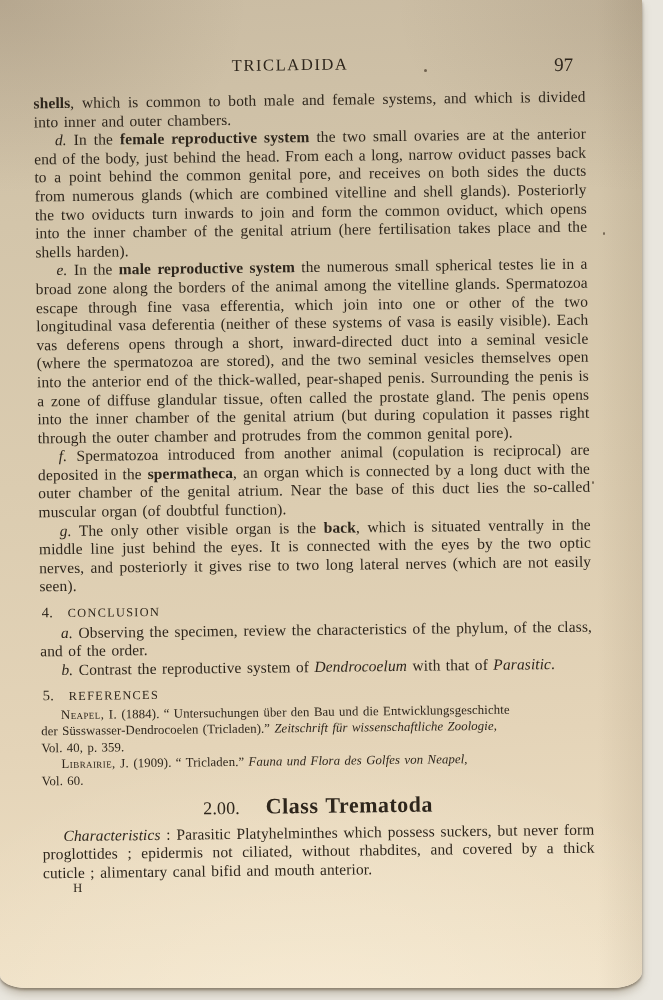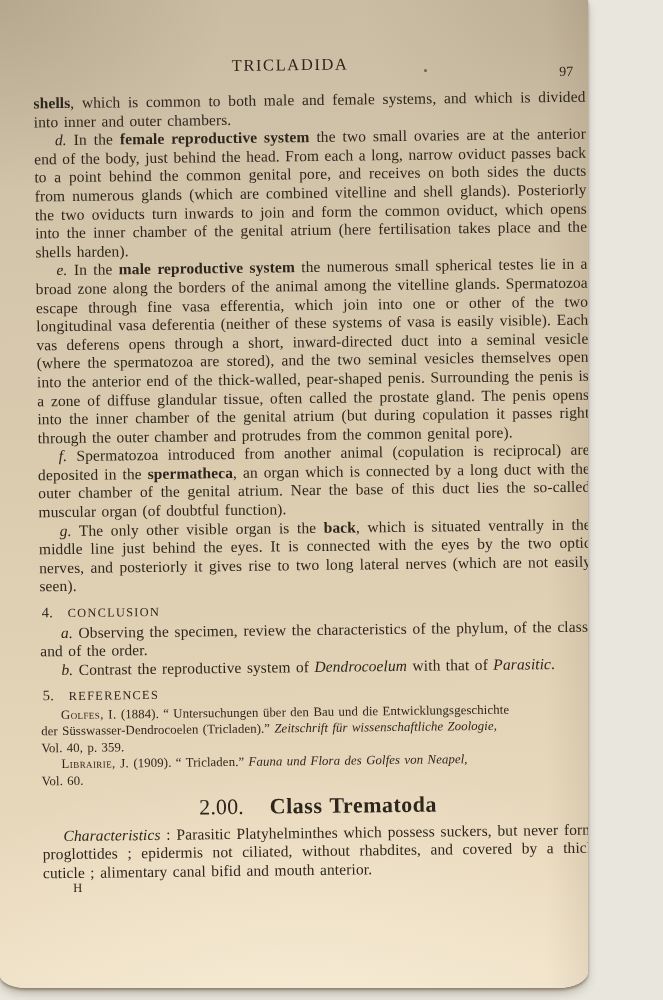--- a/index.html
+++ b/index.html
@@ -2,21 +2,21 @@
 <html><head>
 <meta charset="utf-8">
 <style>
   html,body{margin:0;padding:0;}
   body{
     width:663px;height:1000px;position:relative;overflow:hidden;
     background:#e9e6de;
     font-family:"Liberation Serif", serif;
   }
   .page{
-    position:absolute;left:0;top:0;width:588px;height:988px;overflow:hidden;
+    position:absolute;left:0;top:0;width:642px;height:988px;overflow:hidden;
     background:linear-gradient(177deg,#cabca3 0%,#d3c5aa 22%,#dbccb0 48%,#e4d4b8 74%,#eddec3 94%,#f0e2c9 100%);
     border-radius:0 0 30px 26px / 0 0 16px 13px;
     box-shadow:0 2px 3px rgba(90,75,52,.55), 0 6px 9px rgba(120,105,80,.35);
   }
   .page::before{
     content:"";position:absolute;inset:0;pointer-events:none;
     background:
       radial-gradient(120% 55% at 50% 108%, rgba(255,247,228,.5) 0%, rgba(255,247,228,0) 60%),
       radial-gradient(55% 28% at 0% 0%, rgba(80,62,44,.17), transparent 70%),
       radial-gradient(55% 28% at 100% 0%, rgba(80,62,44,.12), transparent 70%),
@@ -25,34 +25,34 @@
   .scan{
     position:absolute;left:36px;top:54px;width:552px;
     transform:rotate(-0.7deg);transform-origin:50% 30%;
     color:#2e261c;
   }
   .header{position:relative;height:37px;}
   .running-head{
     position:absolute;left:calc(50% - 19px);transform:translateX(-50%);top:1px;
     font-size:16.5px;letter-spacing:1.6px;
   }
-  .page-num{position:absolute;right:12px;top:13px;font-size:14px;text-align:center;}
+  .page-num{position:absolute;right:12px;top:3px;font-size:19px;text-align:center;}
   .blocks{font-size:15.5px;line-height:18.6px;text-align:justify;word-spacing:1.4px;letter-spacing:.1px;}
   .para{margin:0;}
   .indent{text-indent:21px;}
   .bold{font-weight:700;}
   .italic{font-style:italic;}
   .sc{font-variant:small-caps;letter-spacing:.4px;}
   .section-heading{margin:7px 0 1px 2px;text-align:left;text-indent:0;}
   .sh-num{font-size:14.5px;}
   .sh-label{font-size:12.3px;letter-spacing:1.3px;margin-left:15px;}
   .ref{margin:0;font-size:12.8px;line-height:16.4px;text-indent:20px;text-align:left;word-spacing:1px;}
   .ref:first-of-type{margin-top:2px;}
   .class-heading{margin:11px 0 6px;text-align:center;text-indent:0;}
-  .ch-num{font-size:22px;margin-right:26px;}
+  .ch-num{font-size:18px;margin-right:26px;}
   .ch-label{font-size:22px;font-weight:700;letter-spacing:.5px;}
   .sig{margin:-3px 0 0 30px;font-size:12.5px;text-align:left;}
   .watermark{
     position:absolute;left:310px;top:836px;white-space:nowrap;
     font-family:"Liberation Sans", sans-serif;
     font-size:38px;letter-spacing:-.5px;color:#2b66f1;
   }
   .speck{position:absolute;border-radius:50%;background:rgba(62,48,32,.65);}
   .speck-1{left:424px;top:69px;width:3px;height:3px;}
   .speck-2{left:603px;top:232px;width:2px;height:3px;}
@@ -74,21 +74,21 @@
     <div class="blocks">
         <p class="para"><span class="bold">shells</span><span>, which is common to both male and female systems, and which is divided into inner and outer chambers.</span></p>
         <p class="para indent"><span class="italic">d.</span><span> In the </span><span class="bold">female reproductive system</span><span> the two small ovaries are at the anterior end of the body, just behind the head. From each a long, narrow oviduct passes back to a point behind the common genital pore, and receives on both sides the ducts from numerous glands (which are combined vitelline and shell glands). Posteriorly the two oviducts turn inwards to join and form the common oviduct, which opens into the inner chamber of the genital atrium (here fertilisation takes place and the shells harden).</span></p>
         <p class="para indent"><span class="italic">e.</span><span> In the </span><span class="bold">male reproductive system</span><span> the numerous small spherical testes lie in a broad zone along the borders of the animal among the vitelline glands. Spermatozoa escape through fine vasa efferentia, which join into one or other of the two longitudinal vasa deferentia (neither of these systems of vasa is easily visible). Each vas deferens opens through a short, inward-directed duct into a seminal vesicle (where the spermatozoa are stored), and the two seminal vesicles themselves open into the anterior end of the thick-walled, pear-shaped penis. Surrounding the penis is a zone of diffuse glandular tissue, often called the prostate gland. The penis opens into the inner chamber of the genital atrium (but during copulation it passes right through the outer chamber and protrudes from the common genital pore).</span></p>
         <p class="para indent"><span class="italic">f.</span><span> Spermatozoa introduced from another animal (copulation is reciprocal) are deposited in the </span><span class="bold">spermatheca</span><span>, an organ which is connected by a long duct with the outer chamber of the genital atrium. Near the base of this duct lies the so-called muscular organ (of doubtful function).</span></p>
         <p class="para indent"><span class="italic">g.</span><span> The only other visible organ is the </span><span class="bold">back</span><span>, which is situated ventrally in the middle line just behind the eyes. It is connected with the eyes by the two optic nerves, and posteriorly it gives rise to two long lateral nerves (which are not easily seen).</span></p>
         <div class="section-heading"><span class="sh-num">4.</span><span class="sh-label">CONCLUSION</span></div>
         <p class="para indent"><span class="italic">a.</span><span> Observing the specimen, review the characteristics of the phylum, of the class, and of the order.</span></p>
         <p class="para indent"><span class="italic">b.</span><span> Contrast the reproductive system of </span><span class="italic">Dendrocoelum</span><span> with that of </span><span class="italic">Parasitic</span><span>.</span></p>
         <div class="section-heading"><span class="sh-num">5.</span><span class="sh-label">REFERENCES</span></div>
-        <p class="ref"><span class="sc">Golfes, I.</span><span> (1884). “ Untersuchungen über den Bau und die Entwicklungsgeschichte</span><br><span>der Süsswasser-Dendrocoelen (Tricladen).” </span><span class="italic">Zeitschrift für wissenschaftliche Zoologie,</span><br><span>Vol. 40, p. 359.</span></p>
+        <p class="ref"><span class="sc">Neapel, I.</span><span> (1884). “ Untersuchungen über den Bau und die Entwicklungsgeschichte</span><br><span>der Süsswasser-Dendrocoelen (Tricladen).” </span><span class="italic">Zeitschrift für wissenschaftliche Zoologie,</span><br><span>Vol. 40, p. 359.</span></p>
         <p class="ref"><span class="sc">Librairie, J.</span><span> (1909). “ Tricladen.” </span><span class="italic">Fauna und Flora des Golfes von Neapel,</span><br><span>Vol. 60.</span></p>
         <div class="class-heading"><span class="ch-num">2.00.</span><span class="ch-label">Class Trematoda</span></div>
         <p class="para indent"><span class="italic">Characteristics</span><span> : Parasitic Platyhelminthes which possess suckers, but never form proglottides ; epidermis not ciliated, without rhabdites, and covered by a thick cuticle ; alimentary canal bifid and mouth anterior.</span></p>
         <div class="sig">H</div>
       </div>
   </div>
 
 </div>
 
 </body></html>

